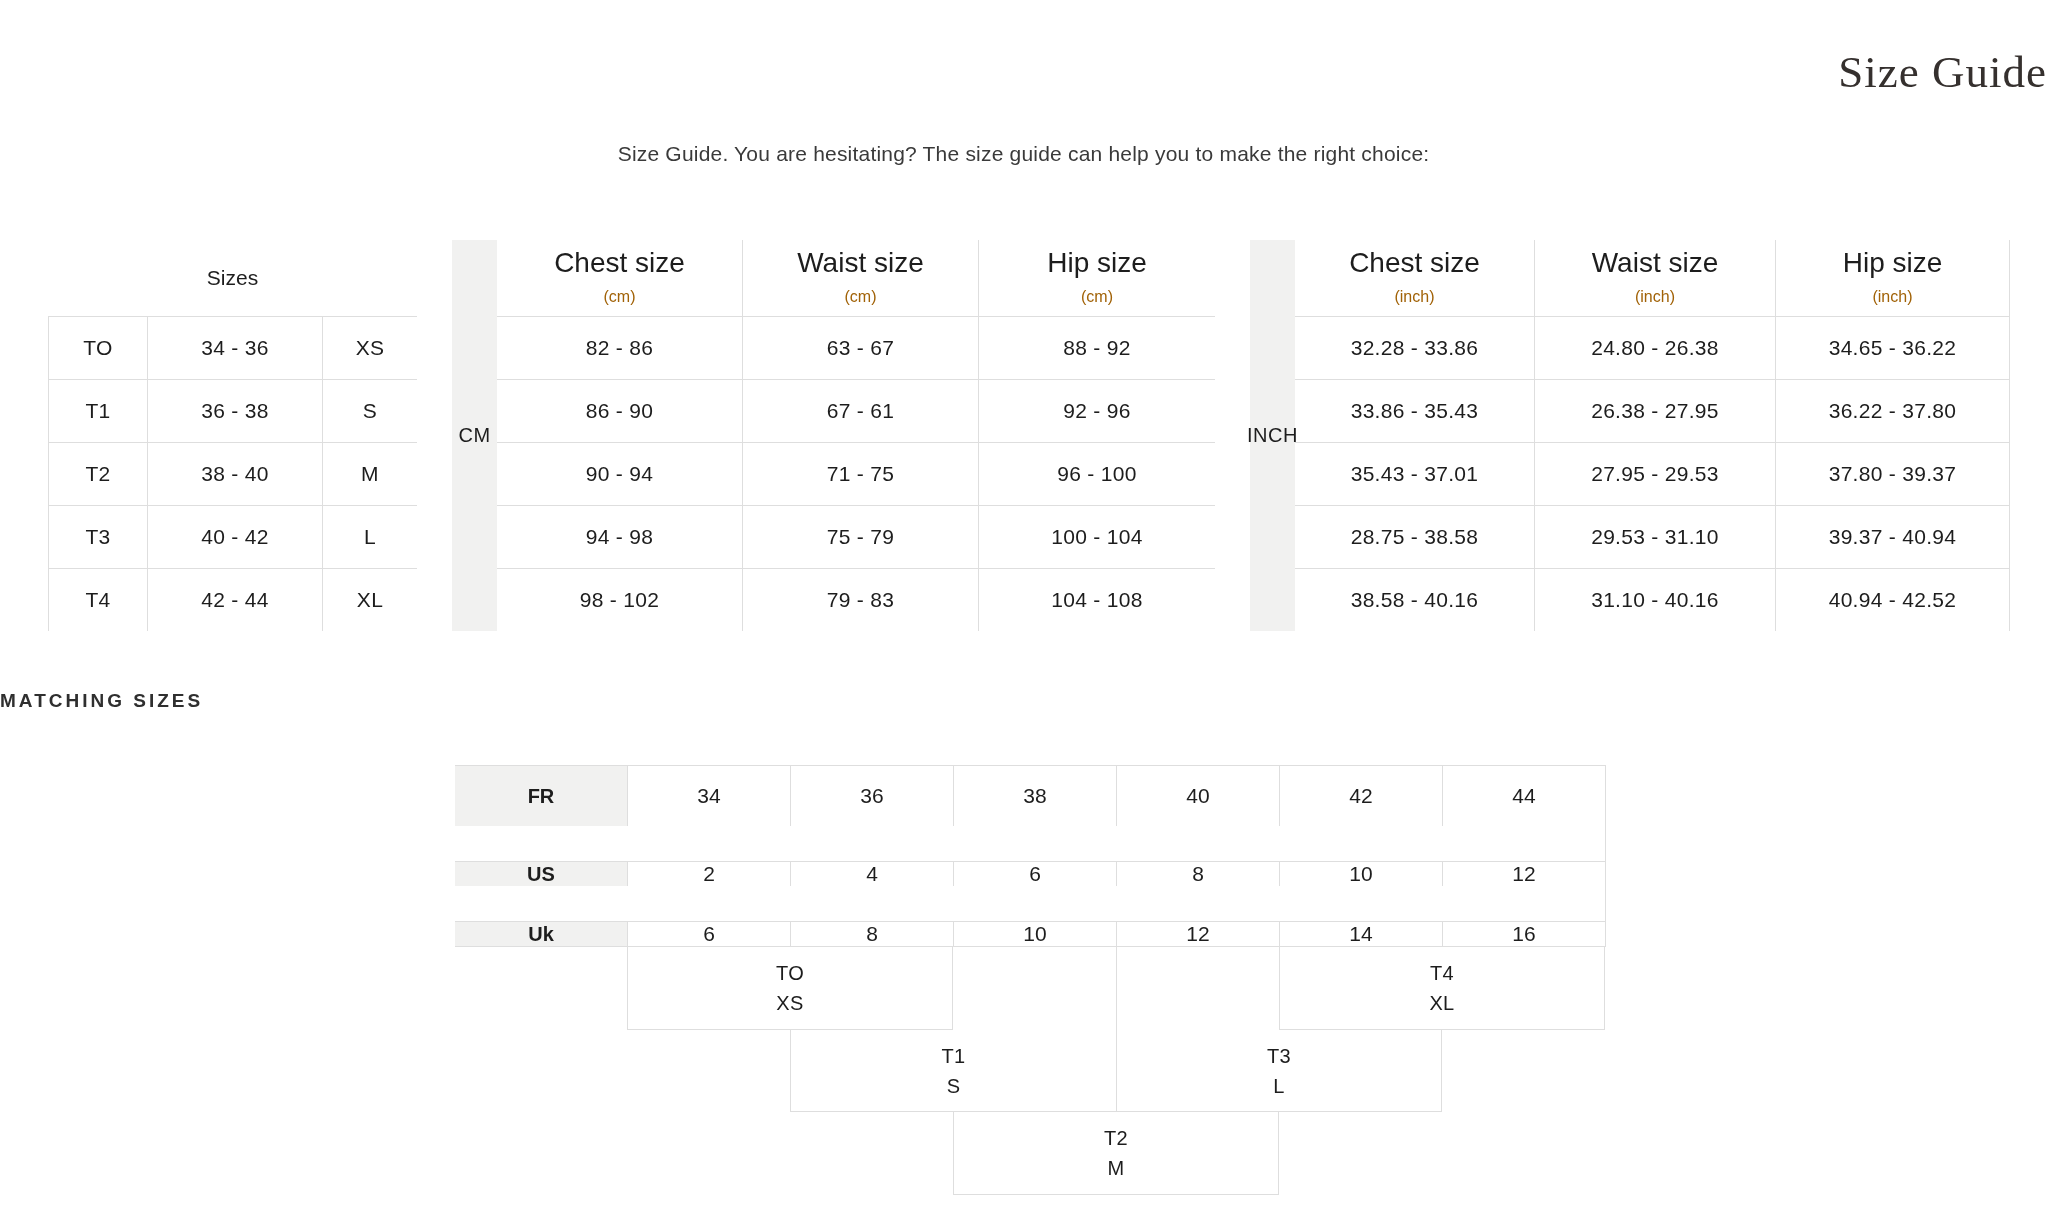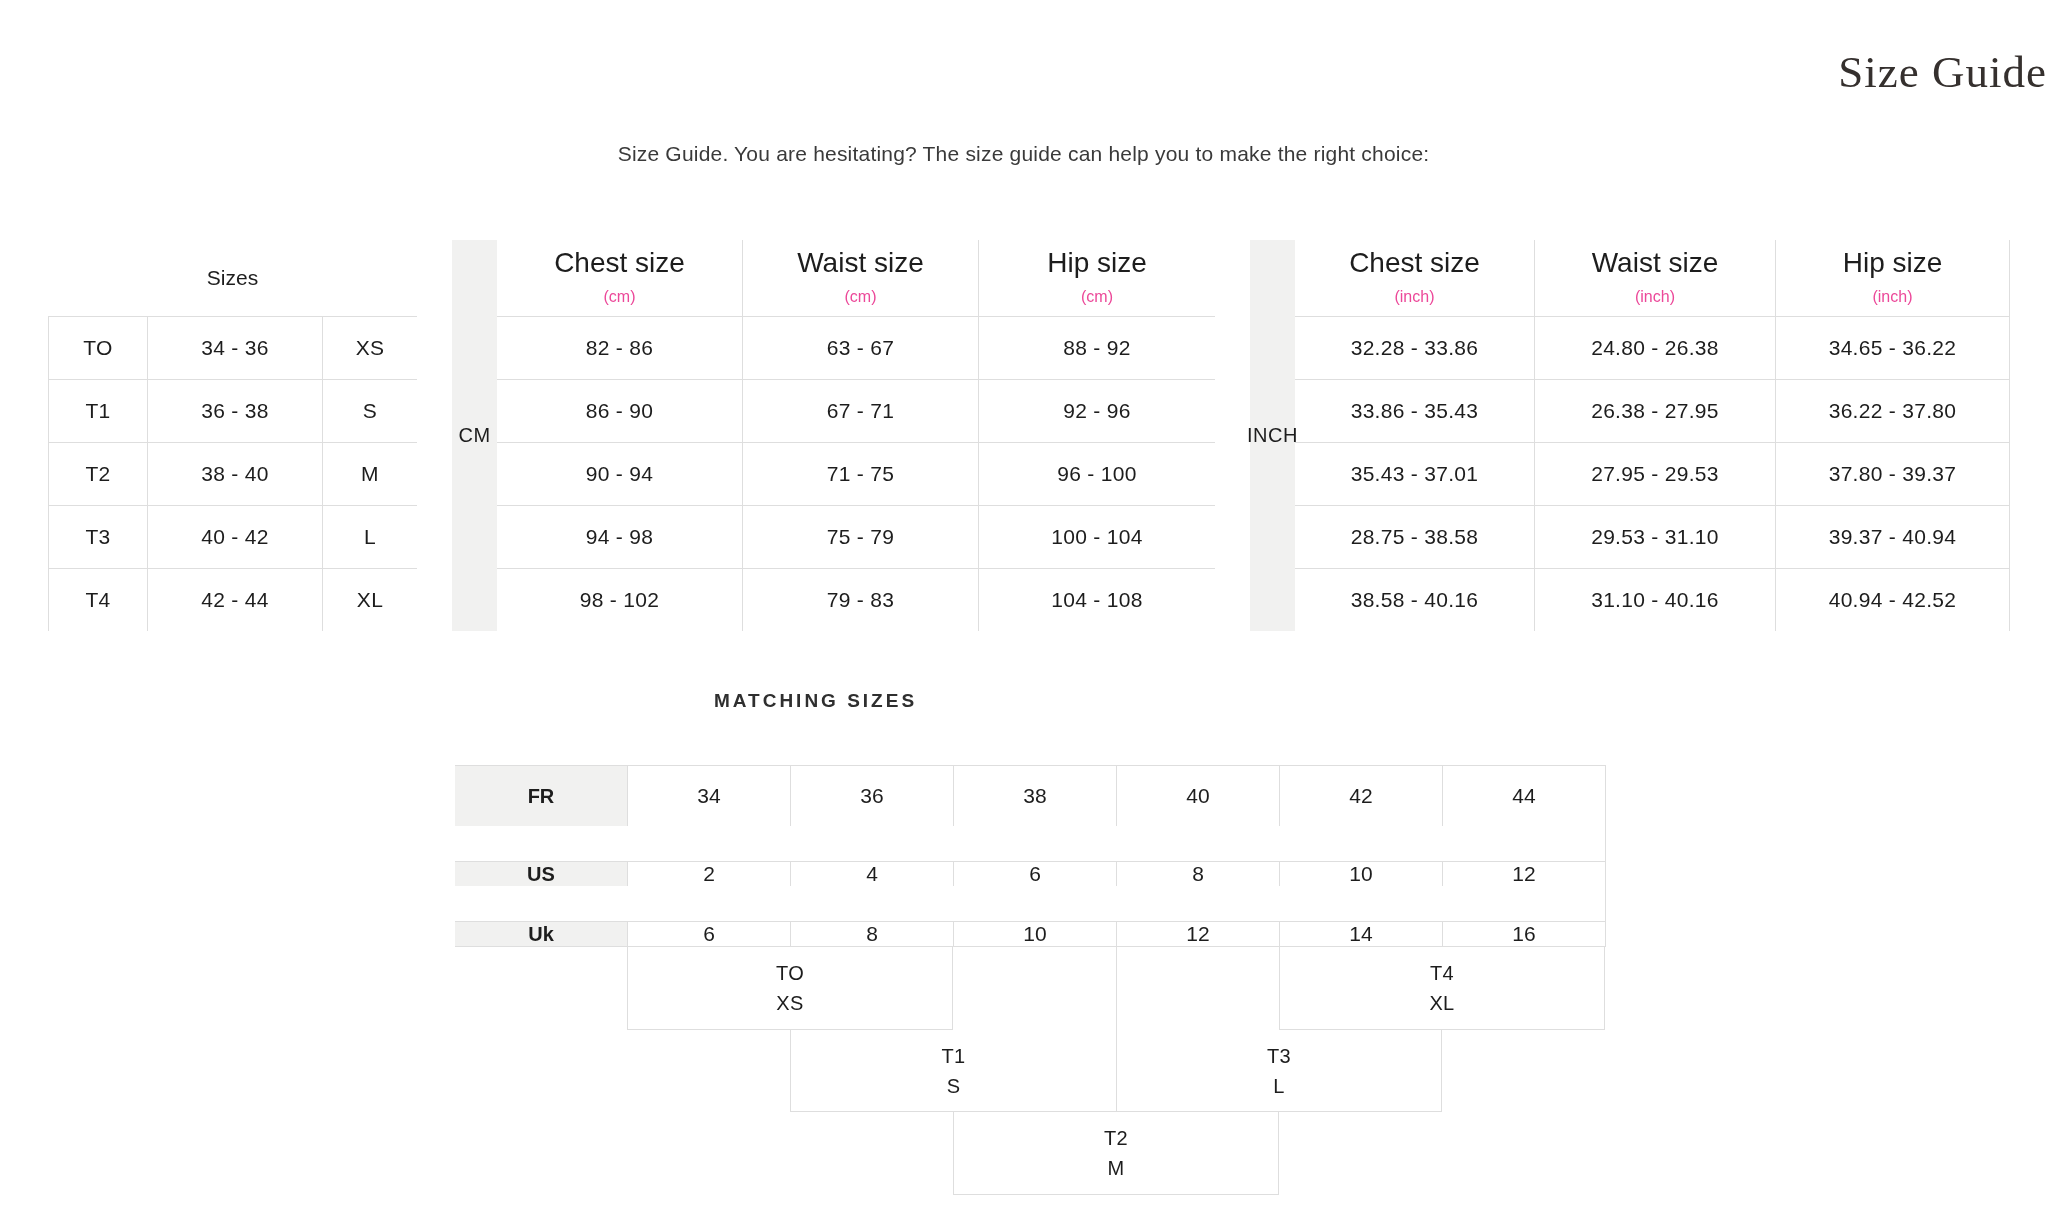--- a/index.html
+++ b/index.html
@@ -41,31 +41,31 @@
     display:flex;align-items:center;justify-content:center;
     font-size:20px;font-weight:normal;letter-spacing:0.5px;margin-left:35px;
   }
   .band.cm{grid-column:4;grid-row:1/7;}
   .band.inch{grid-column:8;grid-row:1/7;}
   .h{
     display:flex;flex-direction:column;align-items:center;justify-content:center;
     gap:9px;padding-bottom:4px;
   }
   .hl{font-size:28px;}
-  .hu{font-size:16px;color:#ec4899;}
+  .hu{font-size:16px;color:#a16207;}
   .d{
     display:flex;align-items:center;justify-content:center;
     font-size:21px;border-top:1px solid var(--line);letter-spacing:0.3px;
   }
   .bl{border-left:1px solid var(--line);}
   .br{border-right:1px solid var(--line);}
   
   .match-heading{
     position:absolute;top:690px;left:0;width:1631px;margin:0;
-    text-align:center;font-size:19px;font-weight:bold;letter-spacing:3px;color:#2f2f2f;
+    font-size:19px;font-weight:bold;letter-spacing:3px;color:#2f2f2f;
   }
   .xt{
     position:absolute;left:455px;top:765px;
     display:grid;
     grid-template-columns:172px 163px 163px 163px 163px 163px 163px;
     grid-template-rows:60px 60px 60px;
     border-top:1px solid var(--line);
     border-bottom:1px solid var(--line);
     border-right:1px solid var(--line);
   }
@@ -128,21 +128,21 @@
   <div class="d bl">63 - 67</div>
   <div class="d bl">88 - 92</div>
   <div class="d">32.28 - 33.86</div>
   <div class="d bl">24.80 - 26.38</div>
   <div class="d bl br">34.65 - 36.22</div>
 
   <div class="d bl">T1</div>
   <div class="d bl">36 - 38</div>
   <div class="d bl">S</div>
   <div class="d">86 - 90</div>
-  <div class="d bl">67 - 71</div>
+  <div class="d bl">67 - 61</div>
   <div class="d bl">92 - 96</div>
   <div class="d">33.86 - 35.43</div>
   <div class="d bl">26.38 - 27.95</div>
   <div class="d bl br">36.22 - 37.80</div>
 
   <div class="d bl">T2</div>
   <div class="d bl">38 - 40</div>
   <div class="d bl">M</div>
   <div class="d">90 - 94</div>
   <div class="d bl">71 - 75</div>

